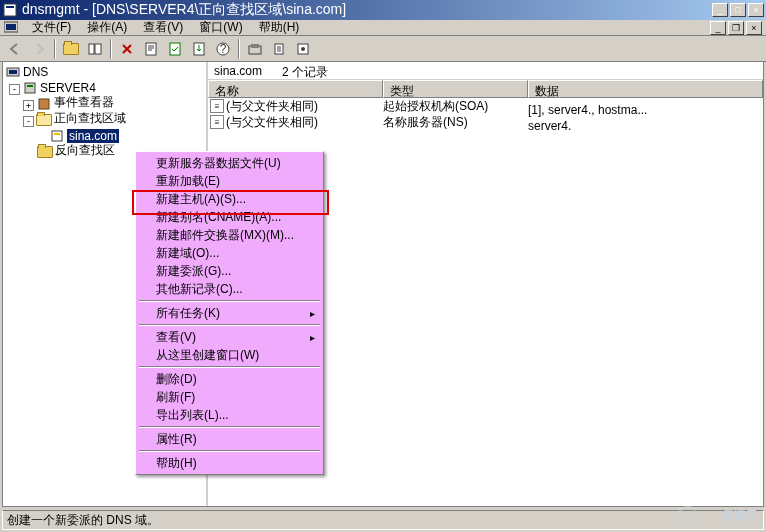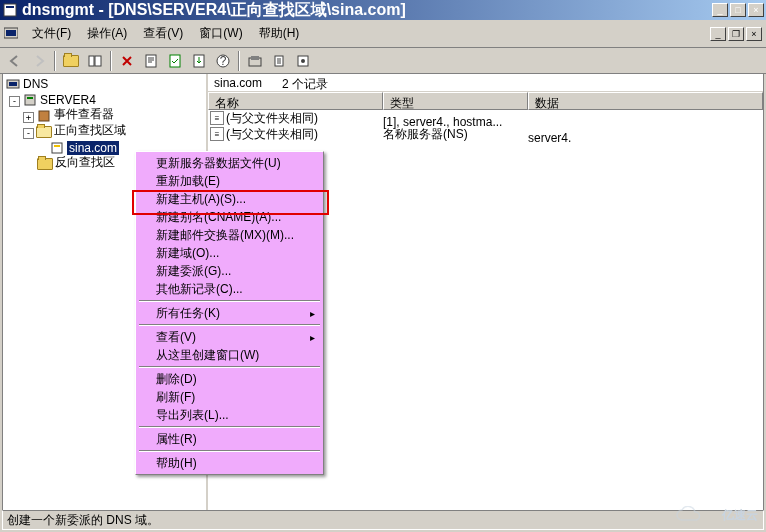--- a/index.html
+++ b/index.html
@@ -1,22 +1,22 @@
 <!DOCTYPE html>
 <html><head>
 <meta charset="utf-8">
 <style>
 * { box-sizing: border-box; margin: 0; padding: 0; font-family: "SimSun", "宋体", sans-serif; font-size: 12px; }
 body { background: #d4d0c8; width: 766px; height: 532px; position: relative; overflow: hidden; }
 .titlebar { background: linear-gradient(to right, #0a246a, #a6caf0); height: 20px; display: flex; align-items: center; padding: 0 2px; color: #fff; }
 .titlebar-icon { width: 16px; height: 16px; margin-right: 4px; display: flex; align-items: center; justify-content: center; }
-.titlebar-text { flex: 1; font-weight: bold; font-size: 16px; }
+.titlebar-text { flex: 1; font-weight: normal; font-size: 14px; }
 .winbtns { display: flex; gap: 2px; }
 .winbtn { width: 16px; height: 14px; background: #d4d0c8; border: 1px solid #fff; border-right-color: #404040; border-bottom-color: #404040; font-size: 9px; text-align: center; line-height: 12px; font-family: Marlett, Arial; cursor: pointer; }
-.menubar { height: 28px; display: flex; align-items: center; padding: 0 4px; background: #d4d0c8; border-bottom: 1px solid #808080; }
+.menubar { height: 16px; display: flex; align-items: center; padding: 0 4px; background: #d4d0c8; border-bottom: 1px solid #808080; }
 .menubar-icon { width: 16px; height: 16px; margin-right: 4px; }
 .menuitem { padding: 2px 8px; cursor: pointer; }
 .child-winbtns { margin-left: auto; display: flex; gap: 2px; }
 .toolbar { height: 26px; display: flex; align-items: center; padding: 2px 4px; background: #d4d0c8; border-bottom: 1px solid #808080; gap: 2px; }
 .tbbtn { width: 22px; height: 22px; display: flex; align-items: center; justify-content: center; cursor: pointer; border: 1px solid transparent; }
 .tbsep { width: 2px; height: 20px; border-left: 1px solid #808080; border-right: 1px solid #fff; margin: 0 2px; }
 .main { display: flex; height: 445px; background: #fff; border: 1px solid #808080; border-top: none; margin: 0 2px; }
 .tree { width: 205px; border-right: 2px solid #d4d0c8; background: #fff; padding: 2px; position: relative; }
 .tree-node { display: flex; align-items: flex-end; height: 16px; padding: 1px 0; cursor: pointer; white-space: nowrap; }
 .tree-indent { display: inline-block; }
@@ -222,20 +222,21 @@
       <div class="listcol" style="width:175px">名称</div>
       <div class="listcol" style="width:145px">类型</div>
       <div class="listcol" style="flex:1">数据</div>
     </div>
     <div class="listbody">
       <div class="listrow">
         <div class="cell-name">
             <span class="file-icon">≡</span>
             <span>(与父文件夹相同)</span>
           </div>
+        <div class="cell-type">起始授权机构(SOA)</div>
         <div class="cell-data">[1], server4., hostma...</div>
       </div>
       <div class="listrow">
         <div class="cell-name">
             <span class="file-icon">≡</span>
             <span>(与父文件夹相同)</span>
           </div>
         <div class="cell-type">名称服务器(NS)</div>
         <div class="cell-data">server4.</div>
       </div>

